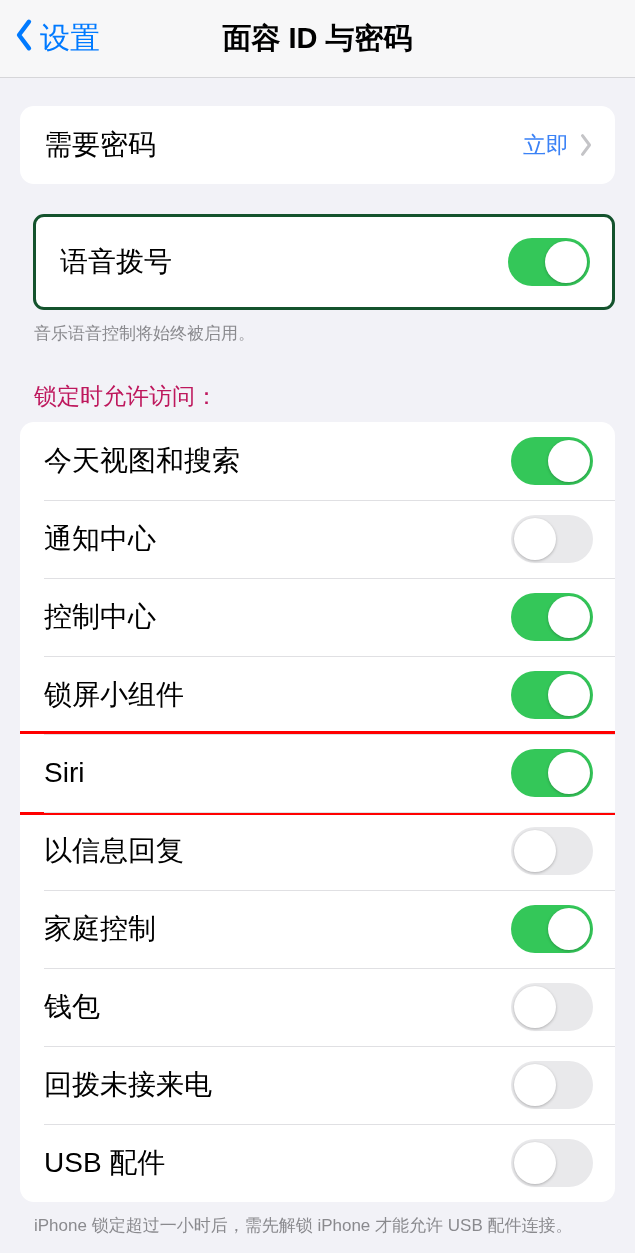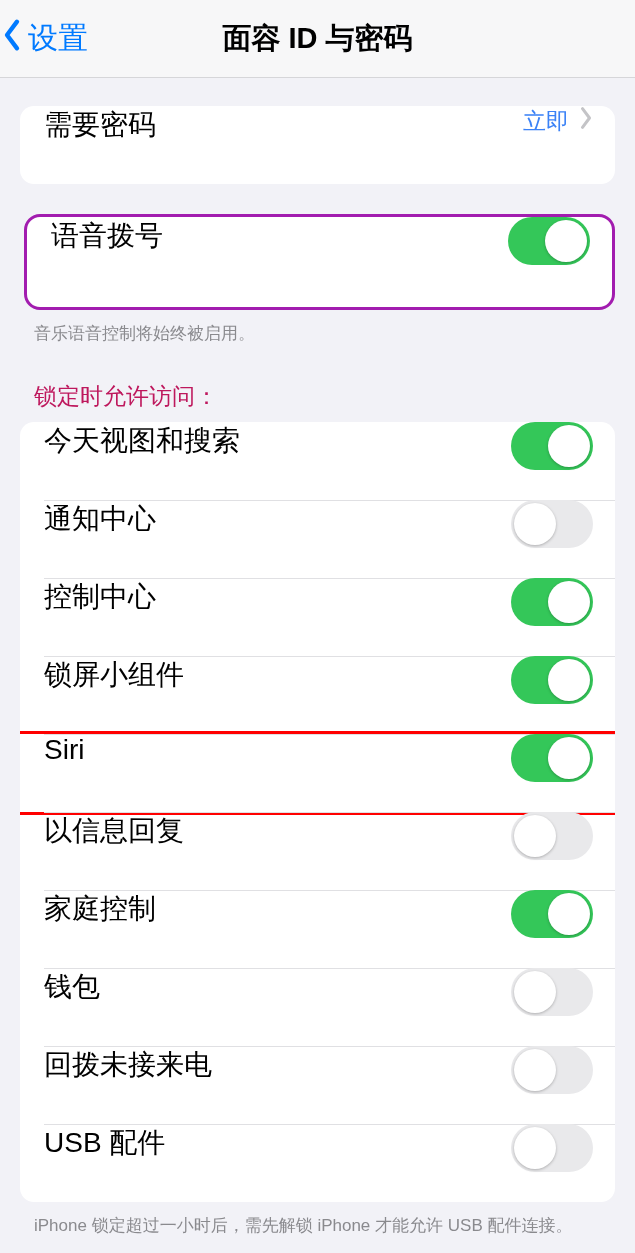--- a/index.html
+++ b/index.html
@@ -15,21 +15,21 @@
     height: 78px;
     background: #f7f7f8;
     border-bottom: 1px solid #d6d6d9;
     position: relative;
   }
   .back {
     display: flex;
     align-items: center;
     color: #007aff;
     font-size: 30px;
-    padding-left: 2px;
+    padding-left: 14px;
     gap: 6px;
   }
   .back svg { width: 20px; height: 34px; }
   .header-title {
     position: absolute;
     left: 0; right: 0;
     text-align: center;
     font-size: 29px;
     font-weight: 600;
     pointer-events: none;
@@ -37,21 +37,21 @@
   .content { padding: 0 0 20px 0; }
   .group {
     margin: 30px 20px 0 20px;
     background: #fff;
     border-radius: 14px;
     overflow: hidden;
   }
   .group.first { margin-top: 28px; }
   .row {
     display: flex;
-    align-items: flex-start;
+    align-items: center;
     min-height: 78px;
     padding: 0 22px 0 24px;
     font-size: 28px;
     position: relative;
   }
   .row + .row::before {
     content: "";
     position: absolute;
     top: 0; left: 24px; right: 0;
     height: 1px;
@@ -88,23 +88,23 @@
     width: 42px; height: 42px;
     background: #fff;
     border-radius: 50%;
     box-shadow: 0 1px 3px rgba(0,0,0,0.25);
   }
   .toggle.on { background: #34c759; }
   .toggle.on .knob { right: 3px; }
   .toggle.off { background: #e9e9eb; }
   .toggle.off .knob { left: 3px; }
   .highlight-box {
-    border: 3px solid #a21caf;
-    border-radius: 16px;
-    margin: 30px 20px 0 24px;
+    border: 3px solid #14532d;
+    border-radius: 11px;
+    margin: 30px 20px 0 33px;
     background: #fff;
   }
   .highlight-box .row { min-height: 90px; }
   .highlight-inline::after {
     content:"";
     position:absolute;
     left:-5px; right:-3px; top:-3px; bottom:-3px;
     border:3px solid #ff0000;
     pointer-events:none;
   }

